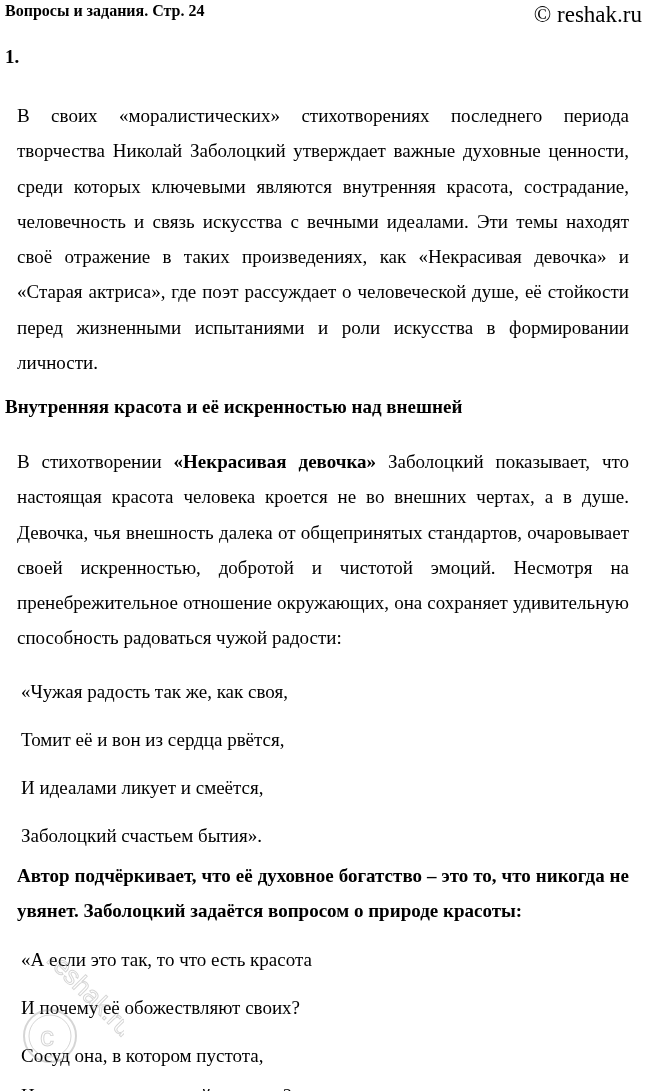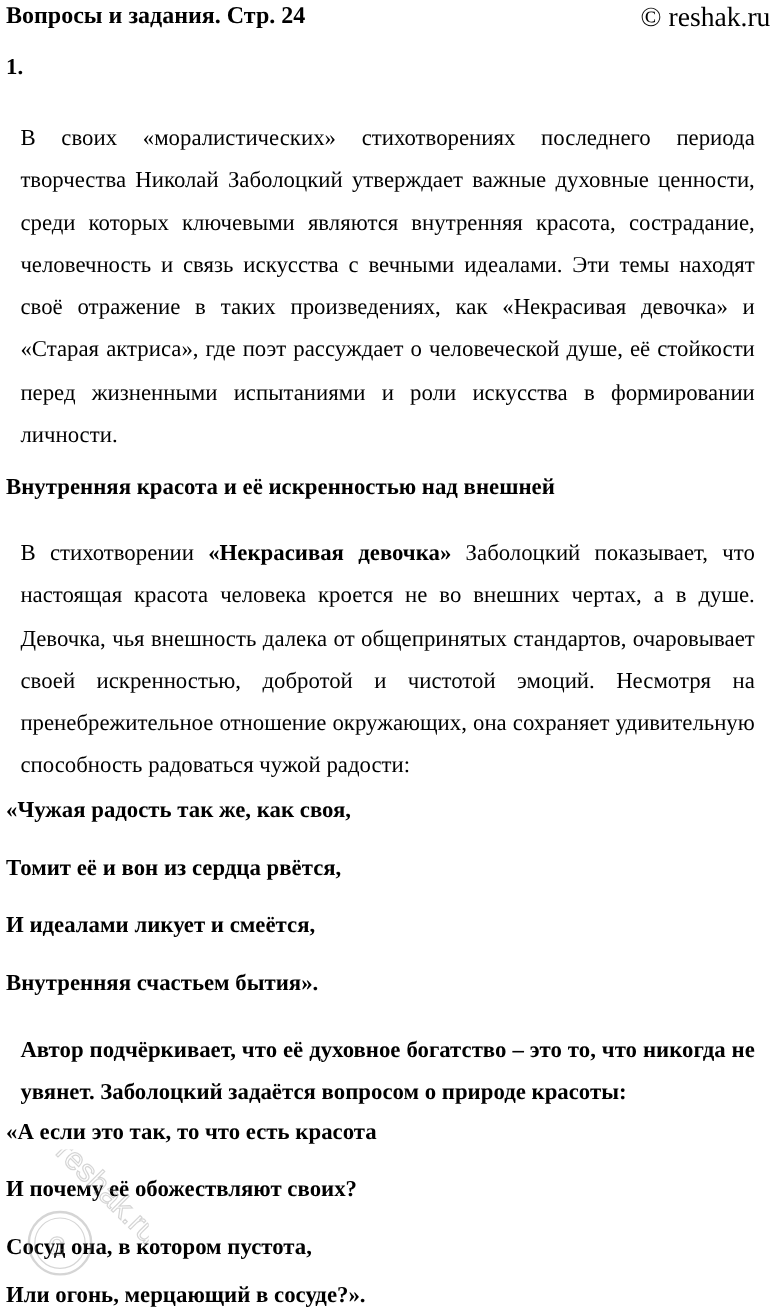--- a/index.html
+++ b/index.html
@@ -1,28 +1,28 @@
 <!DOCTYPE html>
 <html><head>
 <meta charset="utf-8">
 <style>
   html, body { margin: 0; padding: 0; background: #ffffff; }
   body {
     width: 646px; height: 1091px; overflow: hidden; position: relative;
     font-family: "Liberation Serif", serif; color: #000; font-size: 19px;
   }
   .header { position: absolute; left: 5px; right: 4px; top: 2px; height: 24px; }
-  .header .title { position: absolute; left: 0; top: 0; font-weight: bold; font-size: 20px; }
+  .header .title { position: absolute; left: 0; top: 0; font-weight: bold; font-size: 16px; }
   .header .copy { position: absolute; right: 0; top: 0; font-size: 23px; }
   .qnum { position: absolute; left: 5px; top: 46px; font-weight: bold; font-size: 19px; }
   .block { position: absolute; left: 5px; width: 636px; }
   .para { text-align: justify; line-height: 35.3px; margin: 12px; }
   .para.last { text-align-last: left; }
   .heading { font-weight: bold; margin: 0; line-height: 24px; }
-  .verse { margin: 0; line-height: 24px; position: absolute; left: 5px; font-weight: bold; }
+  .verse { margin: 16px; line-height: 24px; position: absolute; left: 5px; }
   .watermark {
     position: absolute; left: 14px; top: 958px; width: 110px; height: 120px;
     pointer-events: none; opacity: 0.35;
   }
 </style>
 </head>
 <body>
 
 <div class="header">
   <span class="title">Вопросы и задания. Стр. 24</span>
@@ -39,21 +39,21 @@
   <p class="heading">Внутренняя красота и её искренностью над внешней</p>
 </div>
 
 <div class="block" style="top:432px;">
   <p class="para last"><span>В стихотворении </span><b>«Некрасивая девочка»</b><span> Заболоцкий показывает, что настоящая красота человека кроется не во внешних чертах, а в душе. Девочка, чья внешность далека от общепринятых стандартов, очаровывает своей искренностью, добротой и чистотой эмоций. Несмотря на пренебрежительное отношение окружающих, она сохраняет удивительную способность радоваться чужой радости:</span></p>
 </div>
 
 <p class="verse" style="top:664px;">«Чужая радость так же, как своя,</p>
 <p class="verse" style="top:712px;">Томит её и вон из сердца рвётся,</p>
 <p class="verse" style="top:760px;">И идеалами ликует и смеётся,</p>
-<p class="verse" style="top:808px;">Внутренняя счастьем бытия».</p>
+<p class="verse" style="top:808px;">Заболоцкий счастьем бытия».</p>
 
 <div class="block" style="top:846px;font-weight:bold;">
   <p class="para last">Автор подчёркивает, что её духовное богатство – это то, что никогда не увянет. Заболоцкий задаётся вопросом о природе красоты:</p>
 </div>
 
 <p class="verse" style="top:932px;">«А если это так, то что есть красота</p>
 <p class="verse" style="top:980px;">И почему её обожествляют своих?</p>
 <p class="verse" style="top:1028px;">Сосуд она, в котором пустота,</p>
 <p class="verse" style="top:1068px;">Или огонь, мерцающий в сосуде?».</p>
 

